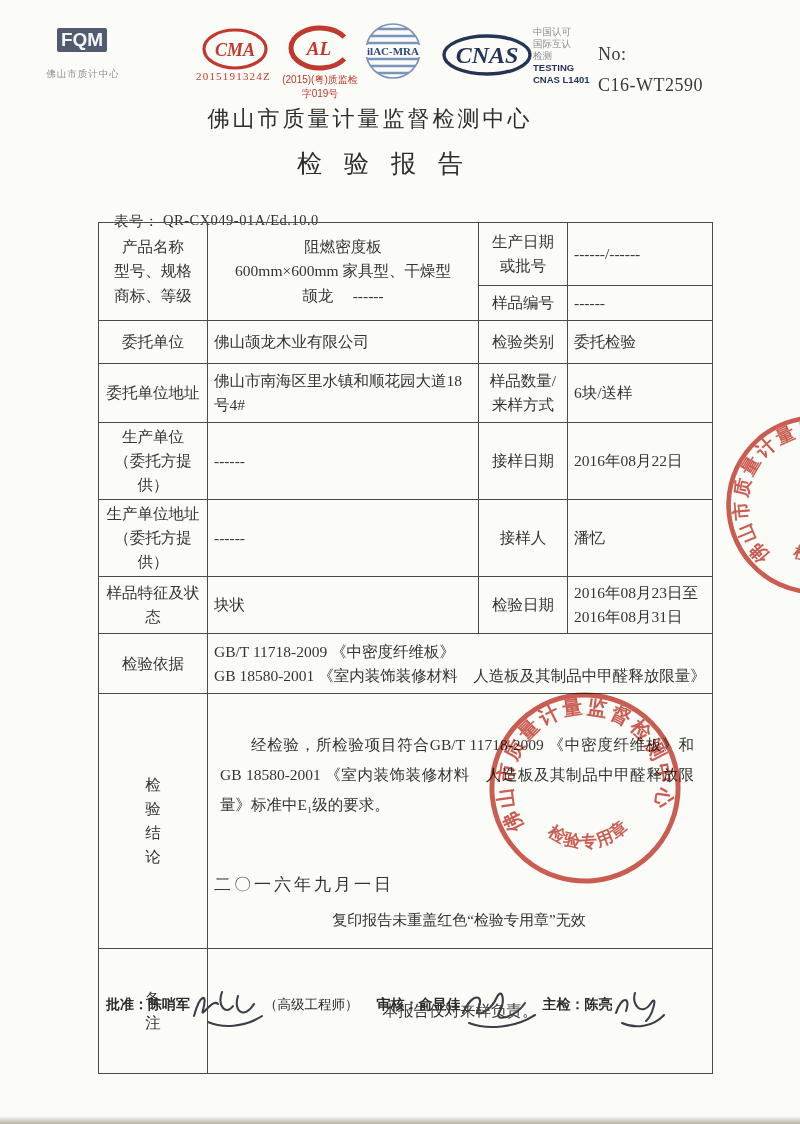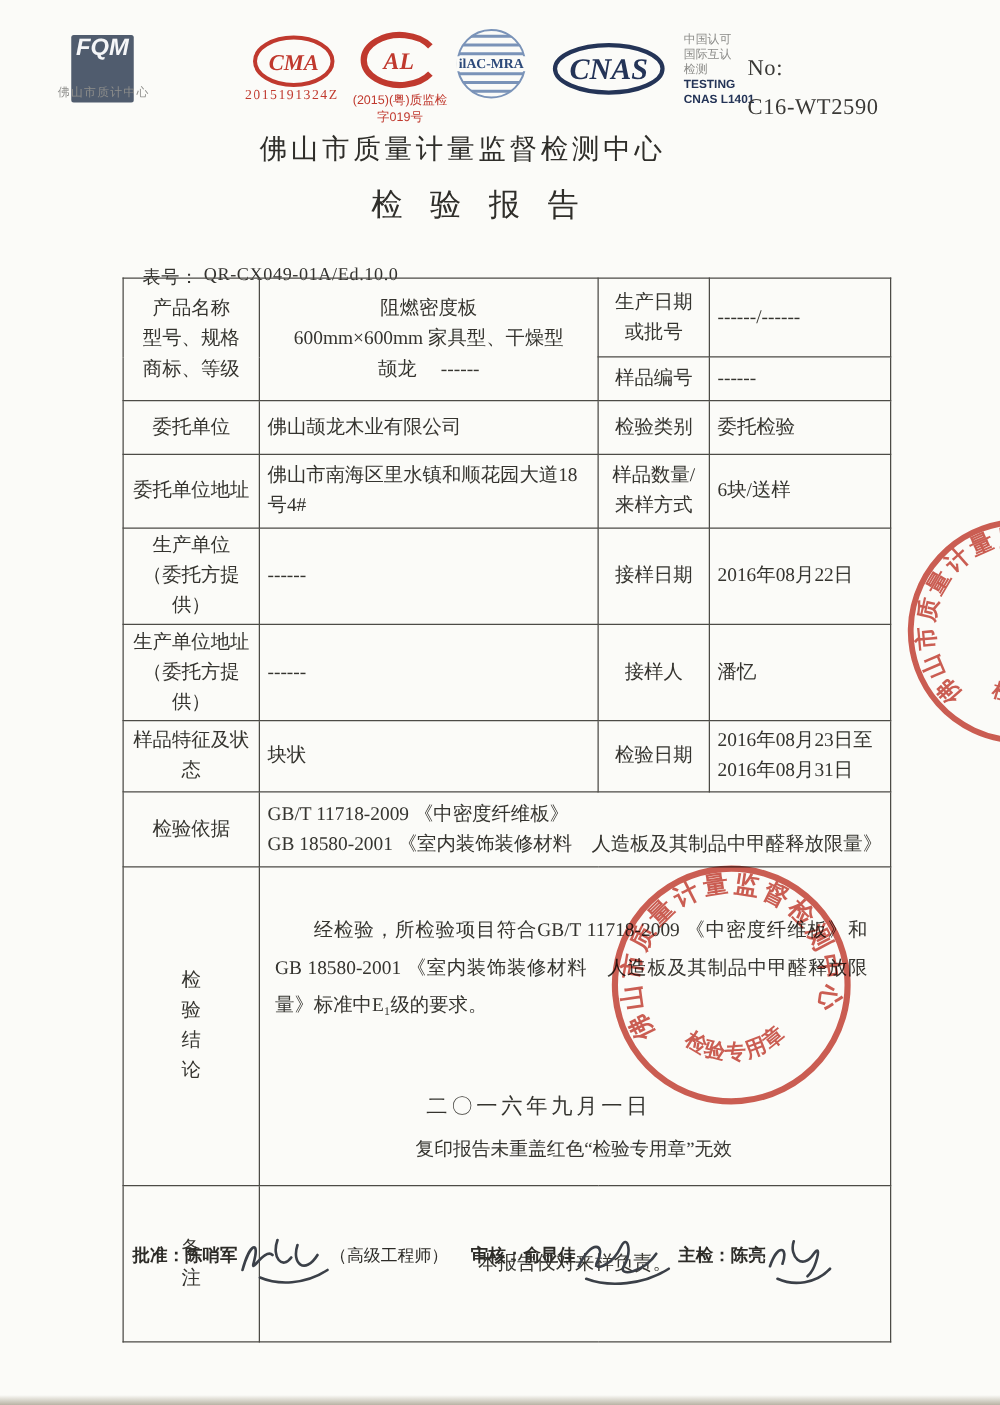--- a/index.html
+++ b/index.html
@@ -1,30 +1,30 @@
 <!DOCTYPE html>
 <html><head>
 <meta charset="utf-8">
 <style>
   html,body{margin:0;padding:0;background:#fbfbf8;}
   .page{position:relative;width:800px;height:1124px;background:#fbfbf8;overflow:hidden;
         font-family:"Liberation Serif","DejaVu Serif",serif;color:#33322e;}
   .abs{position:absolute;}
 
   
-  .fqm-box{position:absolute;left:57px;top:28px;width:50px;height:54px;background:#505c6e;
-           color:#f5f6f8;display:flex;justify-content:center;
-           font-family:"Liberation Sans",sans-serif;font-style:italic;font-weight:bold;font-size:19px;border-radius:2px;}
+  .fqm-box{position:absolute;left:57px;top:28px;width:50px;height:24px;background:#505c6e;
+           color:#f5f6f8;display:flex;align-items:center;justify-content:center;
+           font-family:"Liberation Sans",sans-serif;font-weight:bold;font-size:19px;border-radius:2px;}
   .fqm-cap{position:absolute;left:38px;top:68px;width:90px;text-align:center;font-size:9.5px;
            color:#8f8f8c;letter-spacing:1px;font-family:"Liberation Sans",sans-serif;}
   .cma-num{position:absolute;left:196px;top:70px;width:80px;text-align:left;font-size:11px;
            color:#c0392e;letter-spacing:1.2px;font-family:"Liberation Serif",serif;}
   .cal-num{position:absolute;left:278px;top:73px;width:84px;text-align:center;font-size:10px;
            color:#c0392e;font-family:Liberation Sans, sans-serif;}
-  .cnas-cap{position:absolute;left:547px;top:26px;font-family:"Liberation Sans",sans-serif;}
+  .cnas-cap{position:absolute;left:533px;top:26px;font-family:"Liberation Sans",sans-serif;}
   .cn-gray{display:block;font-size:9.5px;line-height:12px;color:#8b8b88;white-space:pre-line;}
   .cn-navy{display:block;font-size:9.5px;line-height:12px;color:#243457;font-weight:bold;}
   .report-no{position:absolute;left:598px;top:44px;display:flex;gap:10px;font-size:18px;
              letter-spacing:.5px;color:#3a3936;flex-direction:column;}
 
   
   .org-title{position:absolute;left:0;top:104px;width:740px;text-align:center;
              font-size:22px;letter-spacing:3px;color:#2f2e2a;}
   .doc-title{position:absolute;left:0;top:147px;width:760px;text-align:center;
              font-size:25px;letter-spacing:22px;text-indent:22px;color:#2f2e2a;}
@@ -37,21 +37,21 @@
   .rtable td{border:1.6px solid #4c4b46;font-size:15.5px;line-height:1.55;vertical-align:middle;
              padding:2px 6px;color:#35342f;overflow:hidden;}
   .lbl{text-align:center;}
   .val{padding-left:12px;}
   .pre{white-space:pre-line;margin-left:16px;}
   .vlabel{text-align:center;white-space:pre-line;vertical-align:middle;font-size:16.5px;}
   .vl-60{line-height:60px;}
   .vl-54{line-height:54px;}
   .c-cell{vertical-align:top;}
   .c-text{margin:20px 12px 0 6px;text-indent:2em;line-height:30px;font-size:15.5px;text-align:justify;}
-  .c-date{margin:52px 58px 0 0;text-align:center;font-size:17px;letter-spacing:3px;}
+  .c-date{margin:52px 58px 0 0;text-align:left;font-size:17px;letter-spacing:3px;}
   .c-note{margin:10px 2px 0 0;text-align:center;font-size:15px;}
   .r-cell{text-align:center;font-size:15.5px;}
   .basis-val{line-height:26px;padding-left:12px;}
   .addr{line-height:25px;}
   .dateval{font-size:15px;line-height:24px;padding-left:8px;}
 
   
   .footer{position:absolute;left:106px;top:994px;display:flex;align-items:center;white-space:nowrap;
           font-family:"Liberation Sans",sans-serif;font-size:14px;font-weight:bold;color:#2c2b27;}
   .ft-title{font-family:"Liberation Serif",serif;font-weight:normal;font-size:13.5px;}

